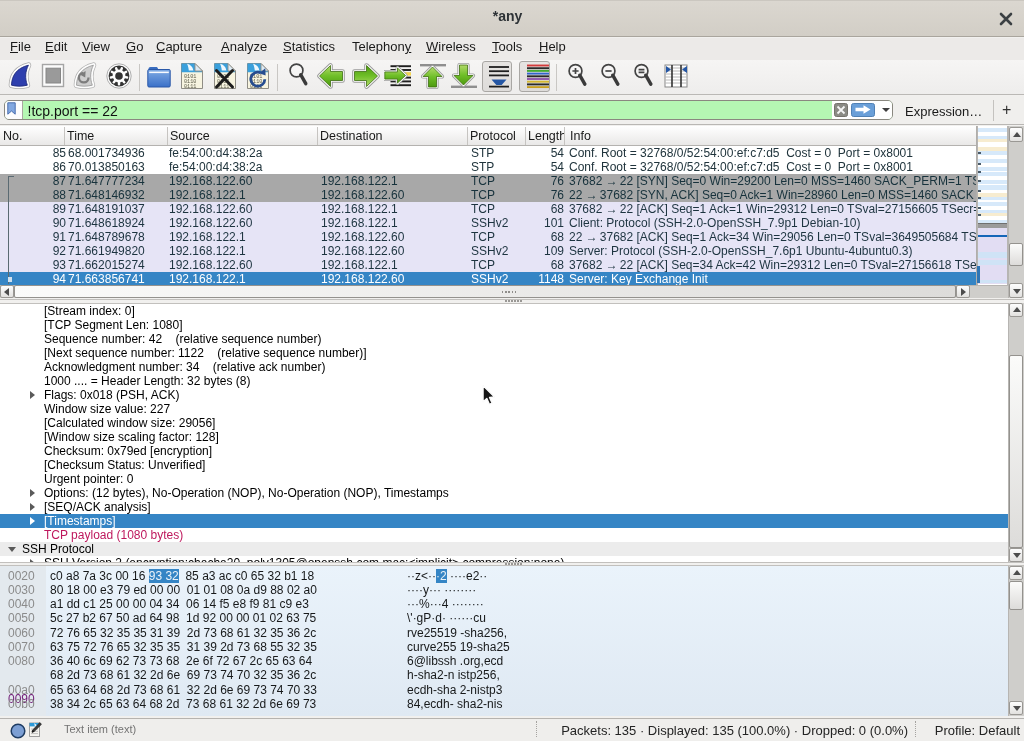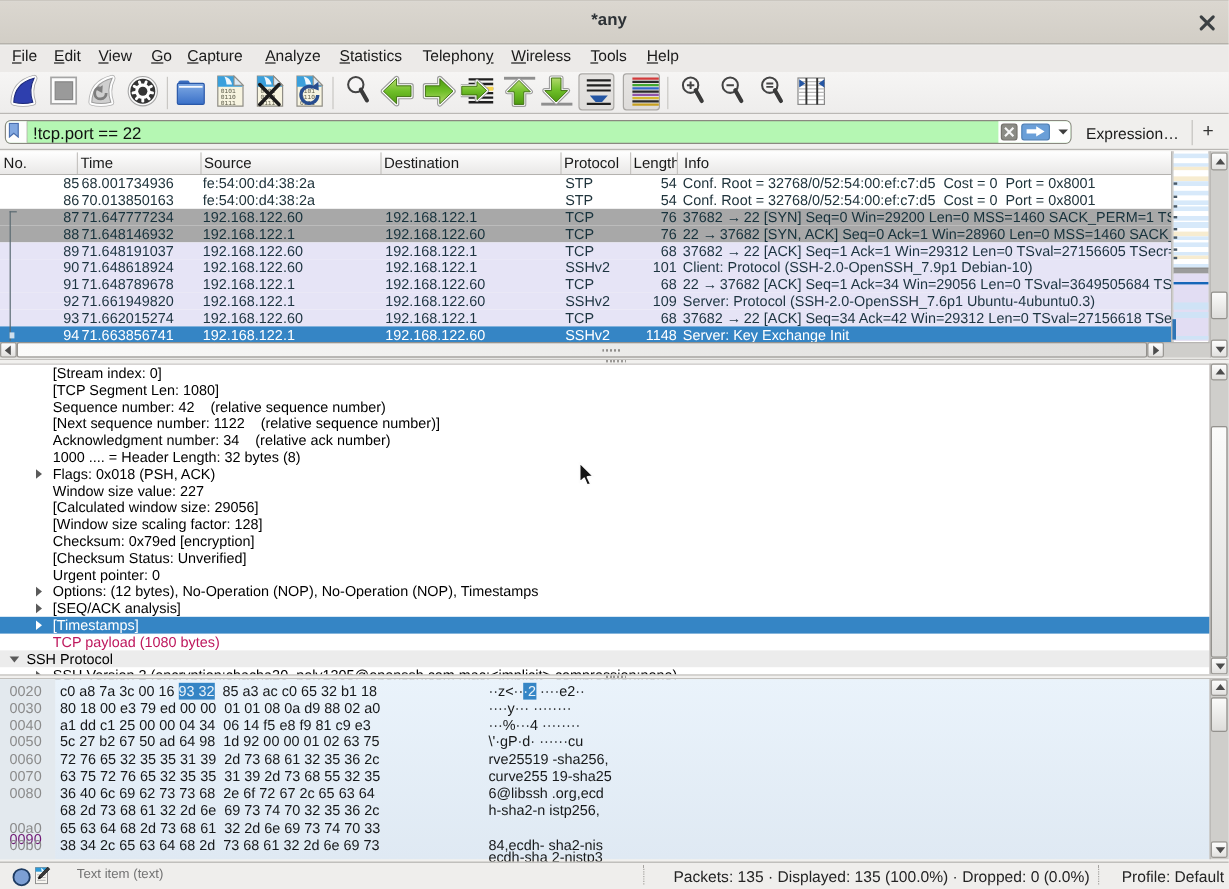--- a/index.html
+++ b/index.html
@@ -413,21 +413,21 @@
 <div class="abs mono" style="left:50px;top:639.75px;color:#17191a;">63 75 72 76 65 32 35 35  31 39 2d 73 68 55 32 35</div>
 <div class="abs mono" style="left:407px;top:639.75px;color:#17191a;">curve255 19-sha25</div>
 <div class="abs mono" style="left:8px;top:654.0px;color:#8b8b8b;">0080</div>
 <div class="abs mono" style="left:50px;top:654.0px;color:#17191a;">36 40 6c 69 62 73 73 68  2e 6f 72 67 2c 65 63 64</div>
 <div class="abs mono" style="left:407px;top:654.0px;color:#17191a;">6@libssh .org,ecd</div>
 <div class="abs mono" style="left:8px;top:692px;color:#701a75;">0090</div>
 <div class="abs mono" style="left:50px;top:668.25px;color:#17191a;">68 2d 73 68 61 32 2d 6e  69 73 74 70 32 35 36 2c</div>
 <div class="abs mono" style="left:407px;top:668.25px;color:#17191a;">h-sha2-n istp256,</div>
 <div class="abs mono" style="left:8px;top:682.5px;color:#8b8b8b;">00a0</div>
 <div class="abs mono" style="left:50px;top:682.5px;color:#17191a;">65 63 64 68 2d 73 68 61  32 2d 6e 69 73 74 70 33</div>
-<div class="abs mono" style="left:407px;top:682.5px;color:#17191a;margin-top:24px;">ecdh-sha 2-nistp3</div>
+<div class="abs mono" style="left:407px;top:682.5px;color:#17191a;">ecdh-sha 2-nistp3</div>
 <div class="abs mono" style="left:8px;top:696.75px;color:#8b8b8b;">00b0</div>
 <div class="abs mono" style="left:50px;top:696.75px;color:#17191a;">38 34 2c 65 63 64 68 2d  73 68 61 32 2d 6e 69 73</div>
 <div class="abs mono" style="left:407px;top:696.75px;color:#17191a;">84,ecdh- sha2-nis</div>
 <div class="abs" style="left:1008px;top:566px;width:16px;height:150px;background:#cfcecb;border-left:1px solid #b7b5b2;"></div>
 <div class="sb-btn" style="left:1009px;top:566px;width:14px;height:14px;"></div>
 <div class="arr" style="left:1012.5px;top:570px;border-left:4px solid transparent;border-right:4px solid transparent;border-bottom:5.5px solid #4c4c4c;"></div>
 <div class="sb-thumb-h" style="left:1009px;top:581px;width:14px;height:29px;"></div>
 <div class="sb-btn" style="left:1009px;top:701px;width:14px;height:14px;"></div>
 <div class="arr" style="left:1012.5px;top:705.5px;border-left:4px solid transparent;border-right:4px solid transparent;border-top:5.5px solid #4c4c4c;"></div>
 

